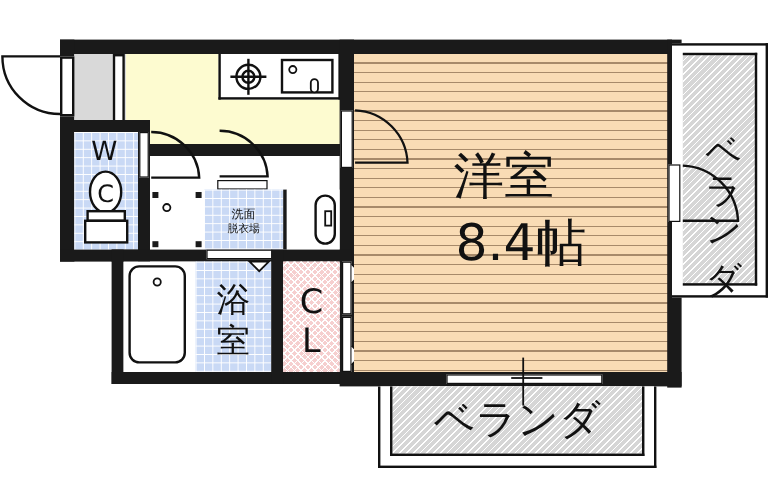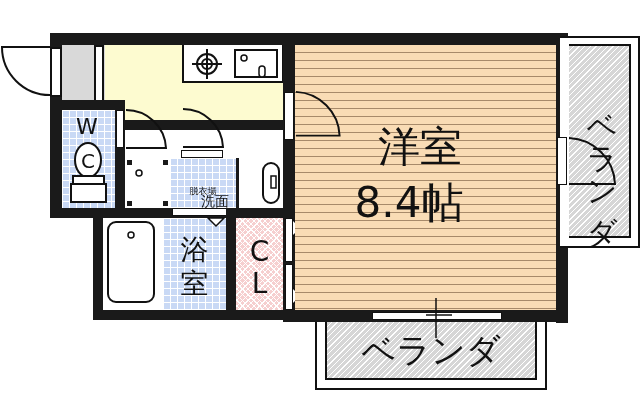--- a/index.html
+++ b/index.html
@@ -67,21 +67,21 @@
 <div class="abs" style="left:125px;top:158px;width:44px;height:50px;background:#fff;"></div>
 <div class="abs wall" style="left:127px;top:160px;width:5px;height:5px;"></div>
 <div class="abs wall" style="left:163px;top:160px;width:5px;height:5px;"></div>
 <div class="abs wall" style="left:127px;top:201px;width:5px;height:5px;"></div>
 <div class="abs wall" style="left:163px;top:201px;width:5px;height:5px;"></div>
 <svg style="left:134px;top:168px;" width="10" height="10">
     <circle cx="5" cy="5" r="3" fill="none" stroke="#111" stroke-width="1.5"></circle>
   </svg>
 
 <div class="abs tile" style="left:170px;top:158px;width:66px;height:50px;"></div>
-<div class="label" style="left:182px;top:175px;width:66px;font-size:14px;margin-top:19px;">洗面</div>
+<div class="label" style="left:170px;top:175px;width:66px;font-size:10px;">洗面</div>
 <div class="label" style="left:170px;top:187px;width:66px;font-size:9px;">脱衣場</div>
 <div class="abs wall" style="left:236px;top:158px;width:3px;height:50px;"></div>
 <div class="abs" style="left:239px;top:158px;width:44px;height:50px;background:#fff;"></div>
 <svg style="left:262px;top:162px;" width="18" height="42">
     <rect x="1" y="1" width="16" height="40" rx="8" fill="#fff" stroke="#111" stroke-width="2"></rect>
     <rect x="9" y="14" width="5" height="12" fill="#fff" stroke="#111" stroke-width="1.5"></rect>
   </svg>
 
 <div class="abs wall" style="left:93px;top:208px;width:200px;height:10px;"></div>
 <div class="abs" style="left:172px;top:208px;width:55px;height:8px;background:#fff;border:1.5px solid #111;"></div>
@@ -114,21 +114,21 @@
   </svg>
 
 <div class="abs wood" style="left:295px;top:45px;width:263px;height:265px;"></div>
 <div class="abs wall" style="left:556px;top:33px;width:12px;height:290px;"></div>
 <div class="abs wall" style="left:283px;top:310px;width:285px;height:12px;"></div>
 <div class="abs" style="left:284px;top:92px;width:10px;height:48px;background:#fff;border:1.5px solid #111;"></div>
 <svg style="left:294px;top:90px;" width="48" height="52">
     <path d="M2 2 A48 48 0 0 1 48 48 L2 48" fill="none" stroke="#111" stroke-width="2" transform="scale(0.95)"></path>
   </svg>
 <div class="label" style="left:340px;top:126px;width:160px;font-size:42px;">洋室</div>
-<div class="label" style="left:329px;top:182px;width:160px;font-size:42px;">8.4帖</div>
+<div class="label" style="left:354px;top:182px;width:160px;font-size:42px;">8.4帖</div>
 
 <div class="abs" style="left:560px;top:36px;width:80px;height:212px;border:2px solid #111;border-left:none;background:#fff;"></div>
 <div class="abs hatch" style="left:569px;top:44px;width:62px;height:194px;border:2px solid #111;border-left:none;"></div>
 <div class="abs" style="left:557px;top:137px;width:10px;height:48px;background:#fff;border:1.5px solid #111;"></div>
 <svg style="left:567px;top:136px;" width="52" height="52">
     <path d="M2 2 A48 48 0 0 1 48 48 L2 48" fill="none" stroke="#111" stroke-width="2"></path>
   </svg>
 <div class="label" style="left:588px;top:92px;width:30px;font-size:30px;line-height:1.05;writing-mode:vertical-rl;">ベランダ</div>
 
 <div class="abs" style="left:315px;top:322px;width:232px;height:68px;border:2px solid #111;border-top:none;background:#fff;"></div>

